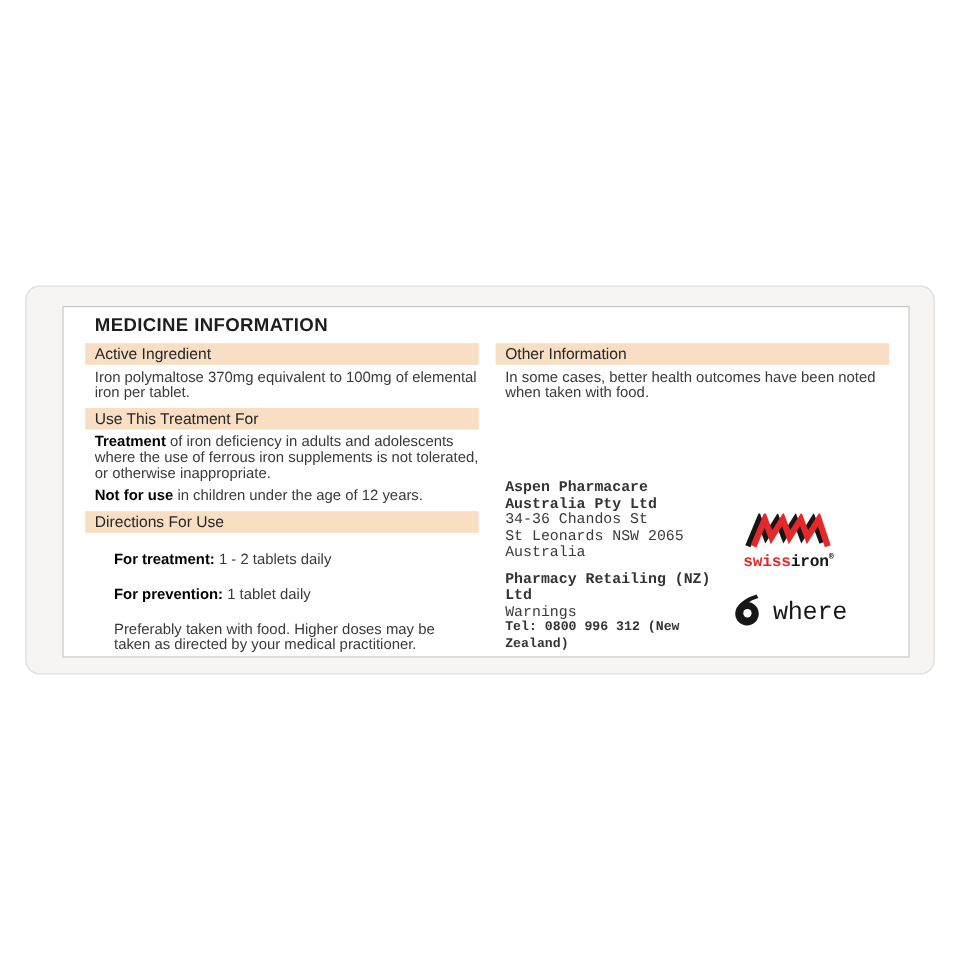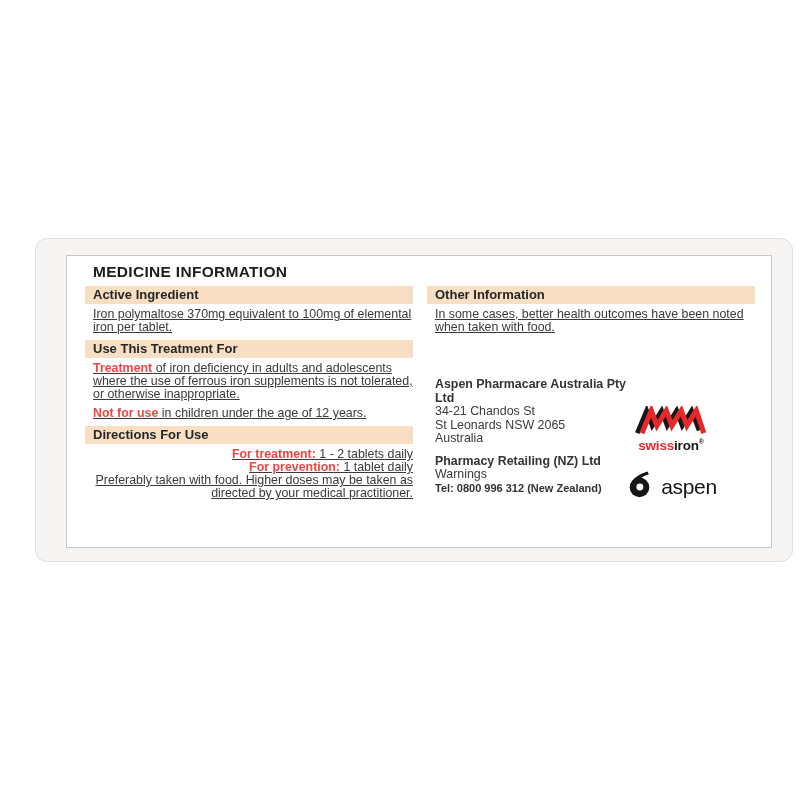--- a/index.html
+++ b/index.html
@@ -16,21 +16,21 @@
   html,body{margin:0;padding:0;}
   body{
     width:800px;height:800px;
     background:#ffffff;
     font-family:"Liberation Sans", sans-serif;
     position:relative;
     overflow:hidden;
   }
   .card{
     position:absolute;
-    left:35px;top:238px;
+    left:21px;top:238px;
     width:758px;height:324px;
     background:var(--card-bg,#f6f5f4);
     border:1px solid var(--card-border,#e0dedc);
     border-radius:12px;
   }
   .panel{
     position:absolute;
     left:30px;top:16px;
     width:706px;height:293px;
     background:#ffffff;
@@ -43,37 +43,36 @@
     font-weight:bold;
     letter-spacing:.3px;
     color:#1d1d1d;
     margin:2px 0 5px 8px;
   }
   .cols{display:flex;gap:14px;}
   .col{width:328px;}
   .band{
     background:var(--band-bg,#f8dfc4);
     font-size:13px;
-    font-weight:bold;
+    font-weight:normal;
     color:var(--heading-text,#262626);
     padding:1px 8px 2px 8px;
     margin:5px 0 4px 0;
   }
   .band.first{margin-top:0;}
   .para,.line{
     font-size:12.4px;
     line-height:13px;
     color:var(--body-text,#3a3a3a);
     padding-left:8px;
     margin:0 0 6px 0;
-    text-decoration:underline;
   }
-  .line{margin:0;text-align:right;}
-  .para b,.line b{color:#ef4444;}
-  .addr-row{display:flex;margin-top:44px;}
+  .line{margin:16px;}
+  .para b,.line b{color:#000000;}
+  .addr-row{display:flex;margin-top:66px;font-family:Liberation Mono, monospace;}
   .addr-col{flex:1;}
   .addr-name{
     font-size:12.4px;line-height:13.5px;font-weight:bold;color:#333;
     padding-left:8px;
   }
   .addr-line{
     font-size:12.4px;line-height:13.5px;color:var(--body-text,#3a3a3a);
     padding-left:8px;
   }
   .addr-tel{
@@ -127,21 +126,21 @@
         <div class="line">Preferably taken with food. Higher doses may be taken as directed by your medical practitioner.</div>
       </div>
 
       <div class="col">
         <div class="band first">Other Information</div>
         <p class="para">In some cases, better health outcomes have been noted when taken with food.</p>
 
         <div class="addr-row">
           <div class="addr-col">
             <div class="addr-name">Aspen Pharmacare Australia Pty Ltd</div>
-            <div class="addr-line">34-21 Chandos St</div>
+            <div class="addr-line">34-36 Chandos St</div>
             <div class="addr-line">St Leonards NSW 2065</div>
             <div class="addr-line">Australia</div>
 
             <div class="addr-block2">
               <div class="addr-name">Pharmacy Retailing (NZ) Ltd</div>
               <div class="addr-line">Warnings</div>
               <div class="addr-tel">Tel: 0800 996 312 (New Zealand)</div>
             </div>
           </div>
 
@@ -157,21 +156,21 @@
             </div>
 
             <div class="aspen">
               <span>
                 <svg width="29" height="29" viewBox="0 0 40 40">
                   <circle cx="20" cy="24" r="13.5" fill="#161616"></circle>
                   <path d="M31 2 C18 6 8 13 7 23 L14 27 C14 16 22 9 33 6 Z" fill="#161616"></path>
                   <circle cx="20.5" cy="23.5" r="4.8" fill="#ffffff"></circle>
                 </svg>
               </span>
-              <span class="aspen-text">aspen</span>
+              <span class="aspen-text">where</span>
             </div>
           </div>
         </div>
       </div>
 
     </div>
   </div>
 </div>
 
 </body></html>

